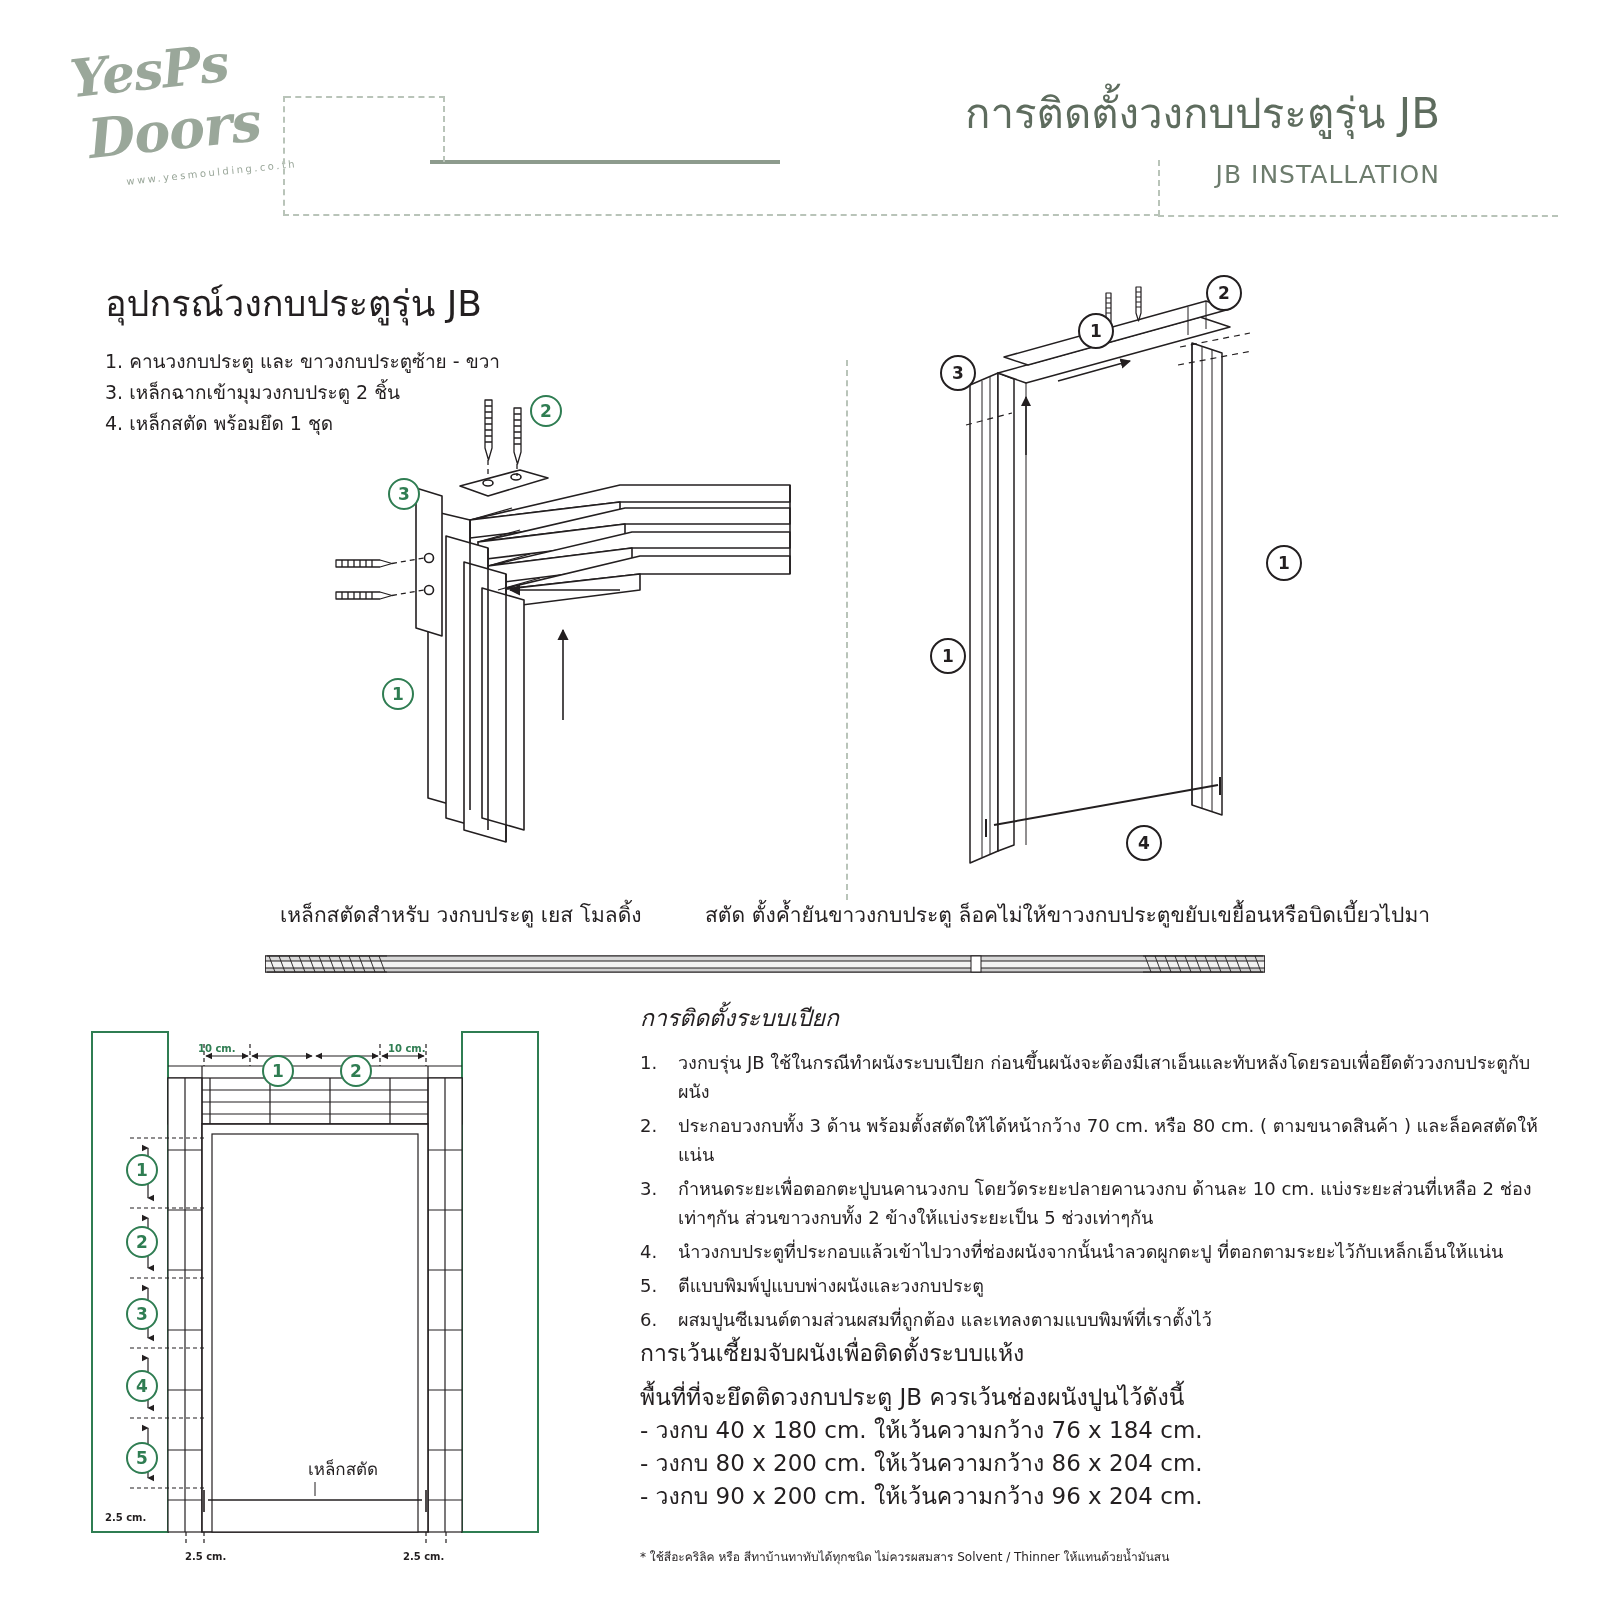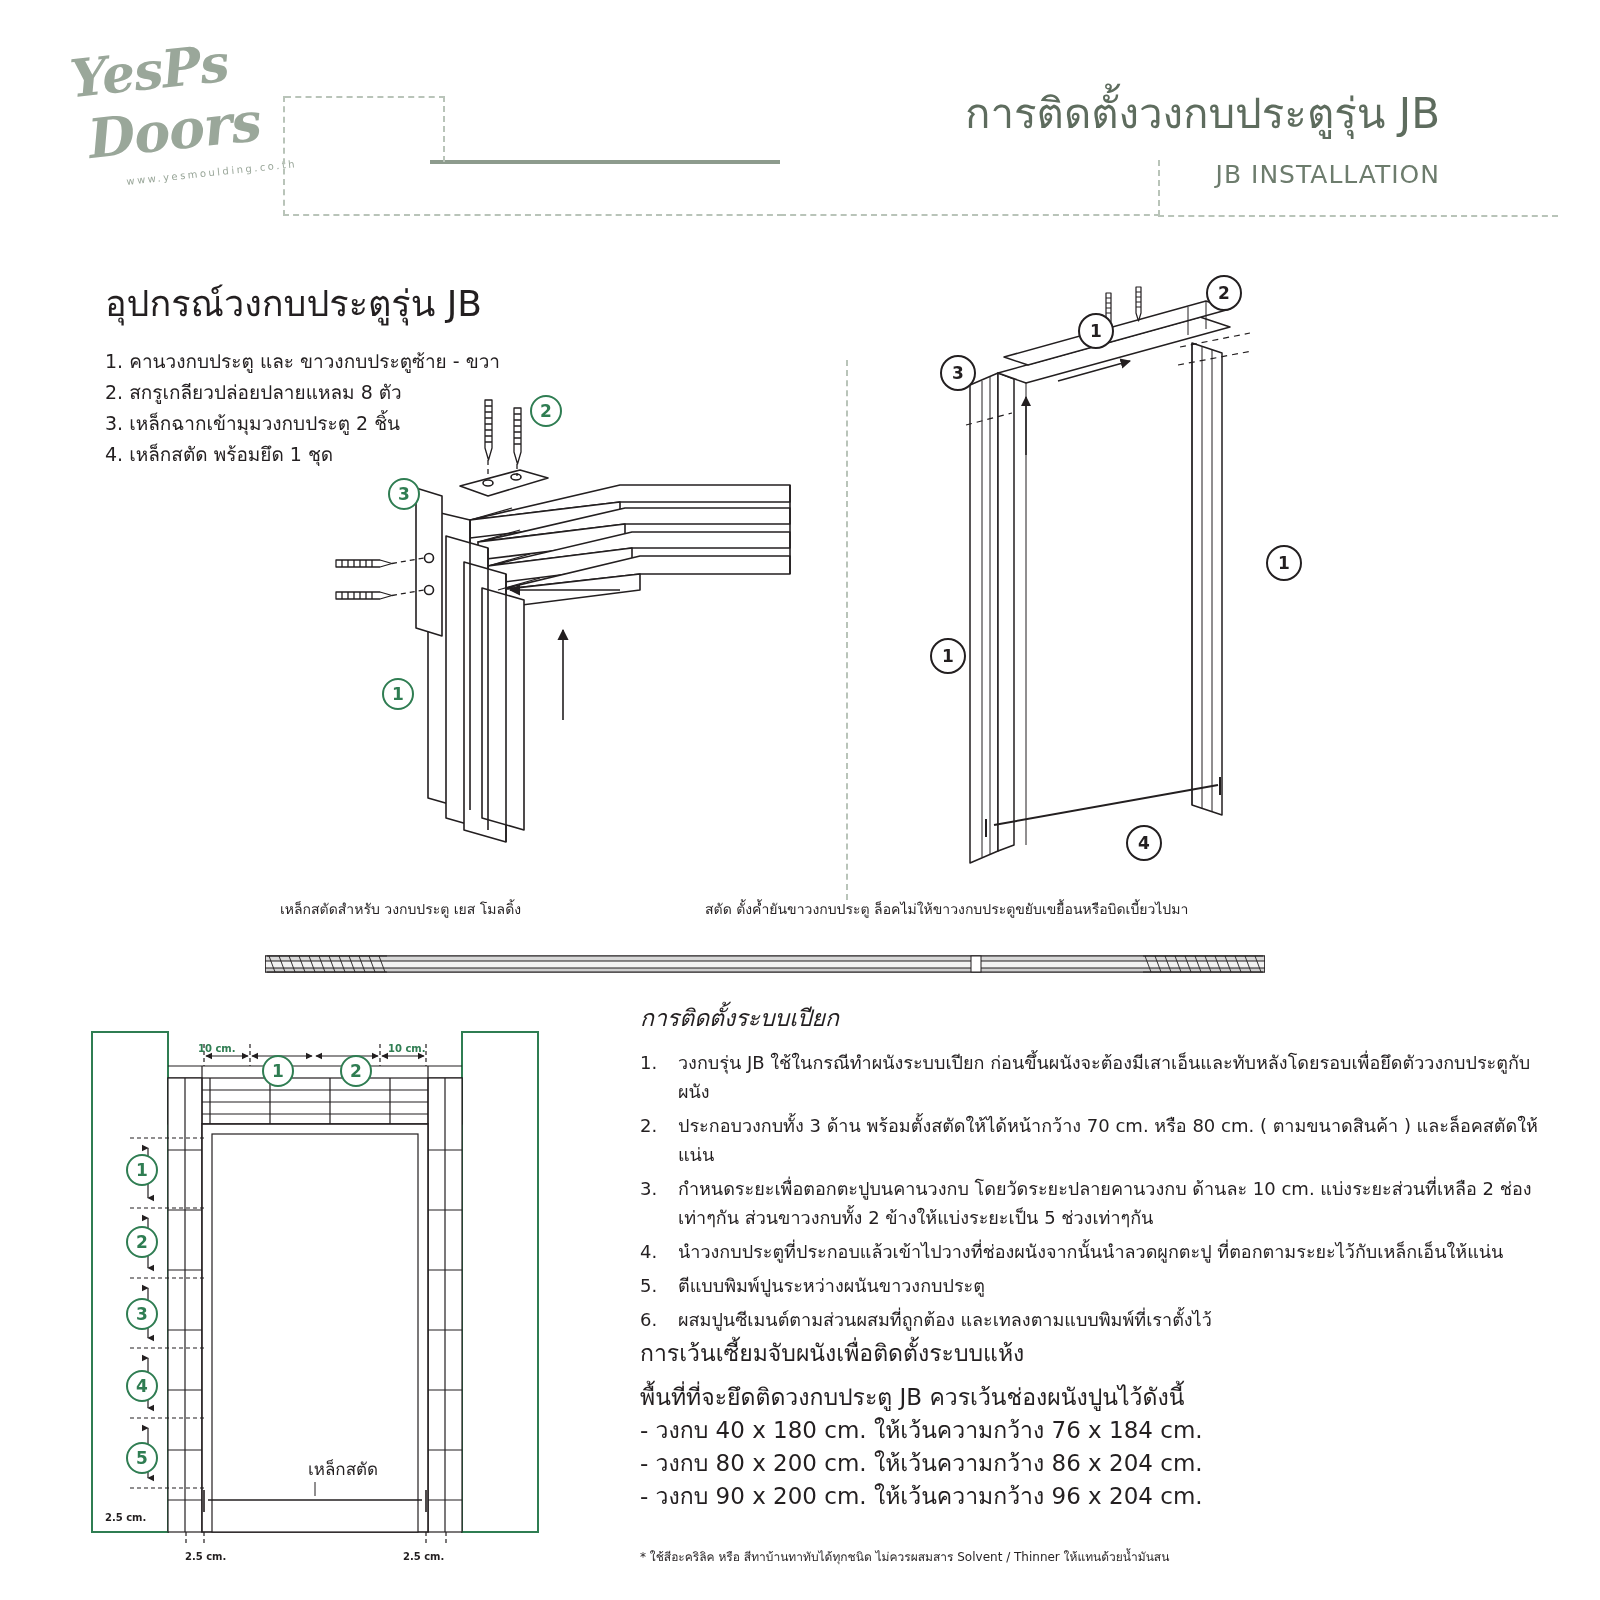--- a/index.html
+++ b/index.html
@@ -41,21 +41,21 @@
   .hdr-line{background:#8d9b8d;}
   .hdr-dash{border-top:2px dashed #b9c4b9;}
 
   
   #parts{left:105px;top:275px;width:520px;}
   #parts h2{margin:0 0 14px 0;font-size:36px;font-weight:normal;color:#231f20;}
   #parts ol{margin:0;padding:0;list-style:none;}
   #parts li{font-size:19px;line-height:31px;color:#231f20;}
 
   
-  .caption{font-size:14px;color:#231f20;}
+  .caption{font-size:21px;color:#231f20;}
   #cap-left{left:280px;top:898px;}
   #cap-right{left:705px;top:898px;}
   #cap-stud{left:283px;top:1455px;font-size:17px;text-align:center;width:120px;}
 
   
   .bub{
     border:2px solid #2f7d52;border-radius:50%;
     color:#2f7d52;font-size:17px;font-weight:bold;
     display:flex;align-items:center;justify-content:center;
     background:#ffffff;
@@ -103,21 +103,20 @@
 <div class="abs hdr-dash" style="left:780px;top:214px;width:380px;height:0;"></div>
 <div class="abs" style="left:1158px;top:160px;width:0;height:56px;border-left:2px dashed #b9c4b9;"></div>
 <div class="abs hdr-dash" style="left:1158px;top:215px;width:400px;height:0;"></div>
 <div class="abs" style="left:283px;top:96px;width:0;height:120px;border-left:2px dashed #b9c4b9;"></div>
 <div class="abs hdr-dash" style="left:283px;top:214px;width:500px;height:0;"></div>
 
 <div class="abs" id="parts">
   <h2>อุปกรณ์วงกบประตูรุ่น JB</h2>
   <ol>
     <li>1. คานวงกบประตู และ ขาวงกบประตูซ้าย - ขวา</li>
-    <li>2. สกรูเกลียวปล่อยปลายแหลม 8 ตัว</li>
     <li>3. เหล็กฉากเข้ามุมวงกบประตู 2 ชิ้น</li>
     <li>4. เหล็กสตัด พร้อมยึด 1 ชุด</li>
   </ol>
 </div>
 
 <div class="svgwrap" style="left:320px;top:390px;width:520px;height:470px;">
 <svg width="520" height="470" viewBox="0 0 520 470" fill="none" stroke="#231f20" stroke-width="1.6" stroke-linejoin="round">
 
   <g>
     <path d="M150 130 L300 95 L470 95 L470 112 L300 112 Z" fill="#fff"></path>
@@ -373,21 +372,21 @@
     <li>
       <span class="num">3.</span>
       <span>กำหนดระยะเพื่อตอกตะปูบนคานวงกบ โดยวัดระยะปลายคานวงกบ ด้านละ 10 cm. แบ่งระยะส่วนที่เหลือ 2 ช่องเท่าๆกัน ส่วนขาวงกบทั้ง 2 ข้างให้แบ่งระยะเป็น 5 ช่วงเท่าๆกัน</span>
     </li>
     <li>
       <span class="num">4.</span>
       <span>นำวงกบประตูที่ประกอบแล้วเข้าไปวางที่ช่องผนังจากนั้นนำลวดผูกตะปู ที่ตอกตามระยะไว้กับเหล็กเอ็นให้แน่น</span>
     </li>
     <li>
       <span class="num">5.</span>
-      <span>ตีแบบพิมพ์ปูนระหว่างผนันขาวงกบประตู</span>
+      <span>ตีแบบพิมพ์ปูแบบพ่างผนังและวงกบประตู</span>
     </li>
     <li>
       <span class="num">6.</span>
       <span>ผสมปูนซีเมนต์ตามส่วนผสมที่ถูกต้อง และเทลงตามแบบพิมพ์ที่เราตั้งไว้</span>
     </li>
   </ol>
 </div>
 
 <div class="abs" id="dry">
   <h3>การเว้นเซี้ยมจับผนังเพื่อติดตั้งระบบแห้ง</h3>

